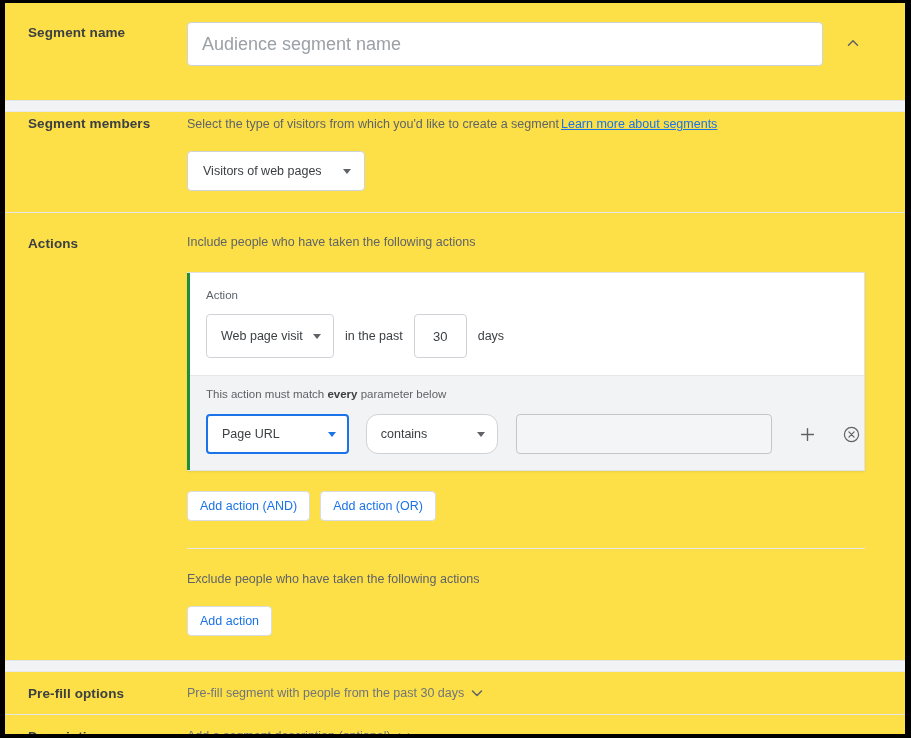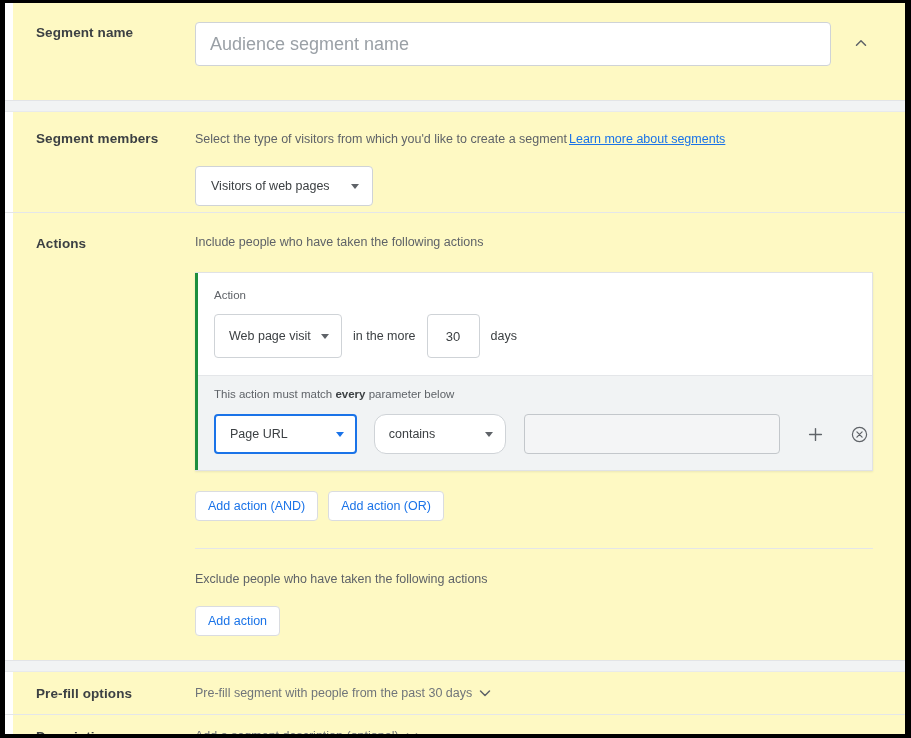--- a/index.html
+++ b/index.html
@@ -27,24 +27,23 @@
     position: absolute;
     left: 0; top: 0;
     width: 900px;
     height: 731px;
     background: #ffffff;
     overflow: hidden;
   }
 
   
   .section {
-    background: #fef9c3;
-    display: flex;
-    box-sizing: border-box;
-    margin-left: 8px;
+    background: #fde047;
+    display: flex;
+    box-sizing: border-box;
   }
   .sec-label {
     width: 182px;
     flex: 0 0 182px;
     padding-left: 23px;
     box-sizing: border-box;
     font-size: 13.5px;
     font-weight: bold;
     color: #3c4043;
     letter-spacing: .1px;
@@ -100,21 +99,21 @@
     justify-content: center;
     cursor: pointer;
     background: none;
     border: none;
     padding: 0;
   }
 
   
   .sec-members {
     height: 100px;
-    padding-top: 19px;
+    padding-top: 4px;
   }
   .help-line {
     font-size: 12.5px;
     color: #5f6368;
     line-height: 16px;
   }
   .help-line a {
     color: #1a73e8;
     text-decoration: underline;
     margin-left: 2px;
@@ -389,21 +388,21 @@
         <div class="help-line">Include people who have taken the following actions</div>
 
         <div class="action-card">
           <div class="card-top">
             <div class="card-sublabel">Action</div>
             <div class="action-row">
               <div class="sel-action">
                 <span>Web page visit</span>
                 <span class="caret"></span>
               </div>
-              <span class="inline-text">in the more</span>
+              <span class="inline-text">in the past</span>
               <input class="num-input" type="text" value="30" style="">
               <span class="inline-text">days</span>
             </div>
           </div>
 
           <div class="param-band">
             <div class="param-note"><span>This action must match </span><b>every</b><span> parameter below</span></div>
 
             <div class="param-row">
               <div class="sel-param">

